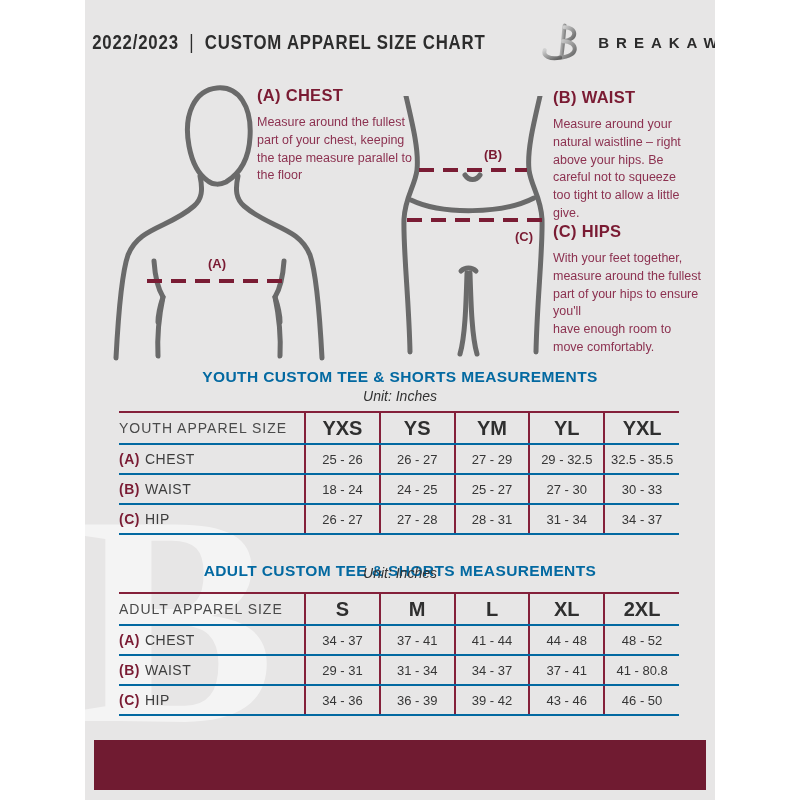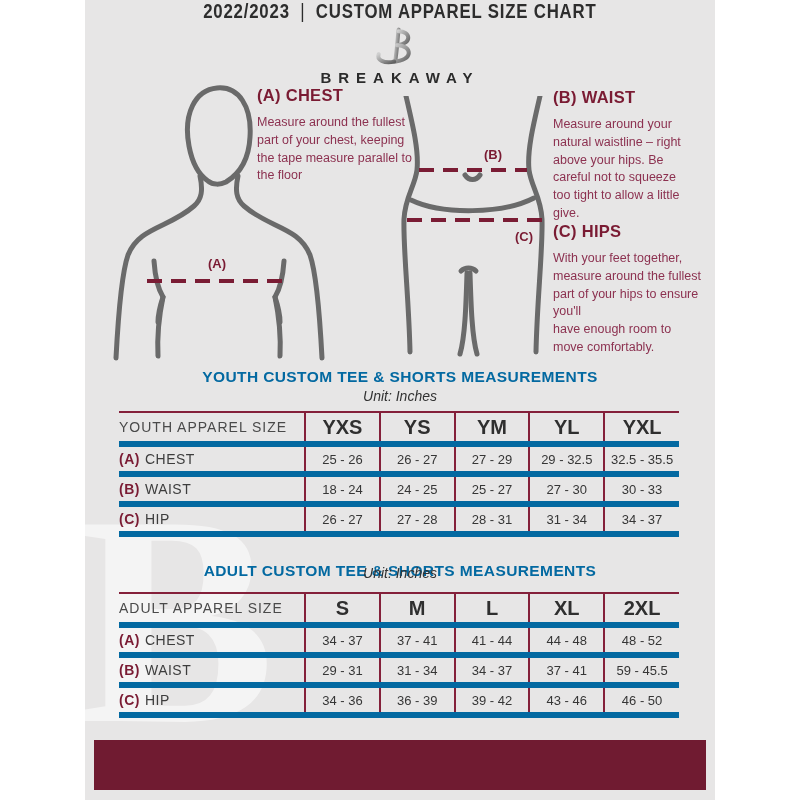--- a/index.html
+++ b/index.html
@@ -14,21 +14,21 @@
   
   .watermark {
     position:absolute; left:-10px; top:470px; z-index:0;
     font-family:"Liberation Serif", serif; font-weight:bold;
     font-size:300px; line-height:1; color:rgba(255,255,255,0.55);
     user-select:none;
   }
   
   .header {
     position:absolute; left:0; right:0; top:22px; height:40px; z-index:2;
-    display:flex; align-items:center; justify-content:center;flex-direction:column;
+    display:flex; align-items:center; justify-content:center;
   }
   .hdr-main { display:flex; gap:13px; align-items:center;
     transform:scaleX(0.8); transform-origin:center; white-space:nowrap; }
   .hdr-main span { font-weight:bold; font-size:21px; letter-spacing:1px; color:#2d2d2d; }
   .hdr-sep { color:#2d2d2d; font-weight:normal !important; }
   .logo { margin:0 10px 0 2px; display:flex; align-items:center; }
   .brand { font-weight:bold; font-size:15px; letter-spacing:7px; color:#2b2b2b; white-space:nowrap; }
   
   .fig { position:absolute; z-index:1; }
   .fig path, .fig line.body { fill:none; stroke:#6a6a6a; stroke-width:5; stroke-linecap:round; }
@@ -37,21 +37,21 @@
   .instr { position:absolute; z-index:2; }
   .instr h3 { margin:0 0 9px 0; font-size:16.5px; font-weight:bold; color:#7a1b33; letter-spacing:0.3px; }
   .instr p { margin:0; font-size:12.5px; color:#8c3150; line-height:1.42; white-space:pre-line; }
   
   .sec-title { position:absolute; left:0; right:0; z-index:1; text-align:center;
     font-size:15.5px; font-weight:bold; color:#0369a1; letter-spacing:0.4px; }
   .sec-unit { position:absolute; left:0; right:0; z-index:1; text-align:center;
     font-size:14px; font-style:italic; color:#333; }
   .size-table { position:absolute; left:34px; width:560px; z-index:1;
     border-collapse:collapse; table-layout:fixed; border-top:2px solid #84203a; }
-  .size-table th, .size-table td { border-bottom:6px solid #0369a1; padding:0;margin-top:31px; }
+  .size-table th, .size-table td { border-bottom:2px solid #0369a1; padding:0;margin-top:31px; }
   .size-table th + th, .size-table td + td { border-left:2px solid #84203a; }
   .size-table tr { height:30px; }
   .size-table tr.hdr { height:32px; }
   .cell-label { text-align:left; padding-left:18px; font-weight:normal;
     font-size:14px; letter-spacing:1px; color:#4a4a4a; }
   .size-table th.col { text-align:center; font-weight:bold; font-size:20px; color:#2f2f2f; }
   .size-table td.val { text-align:center; font-size:13px; color:#363636; }
   .row-label { text-align:left; padding-left:18px; font-size:14px; color:#3d3d3d; letter-spacing:0.5px; }
   .rk { font-weight:bold; color:#7a1b33; margin-right:5px; }
   
@@ -223,21 +223,21 @@
       <td class="val">41 - 44</td>
       <td class="val">44 - 48</td>
       <td class="val">48 - 52</td>
     </tr>
     <tr>
       <td class="row-label"><span class="rk">(B)</span><span>WAIST</span></td>
       <td class="val">29 - 31</td>
       <td class="val">31 - 34</td>
       <td class="val">34 - 37</td>
       <td class="val">37 - 41</td>
-      <td class="val">59 - 45.5</td>
+      <td class="val">41 - 80.8</td>
     </tr>
     <tr>
       <td class="row-label"><span class="rk">(C)</span><span>HIP</span></td>
       <td class="val">34 - 36</td>
       <td class="val">36 - 39</td>
       <td class="val">39 - 42</td>
       <td class="val">43 - 46</td>
       <td class="val">46 - 50</td>
     </tr>
   </tbody>

